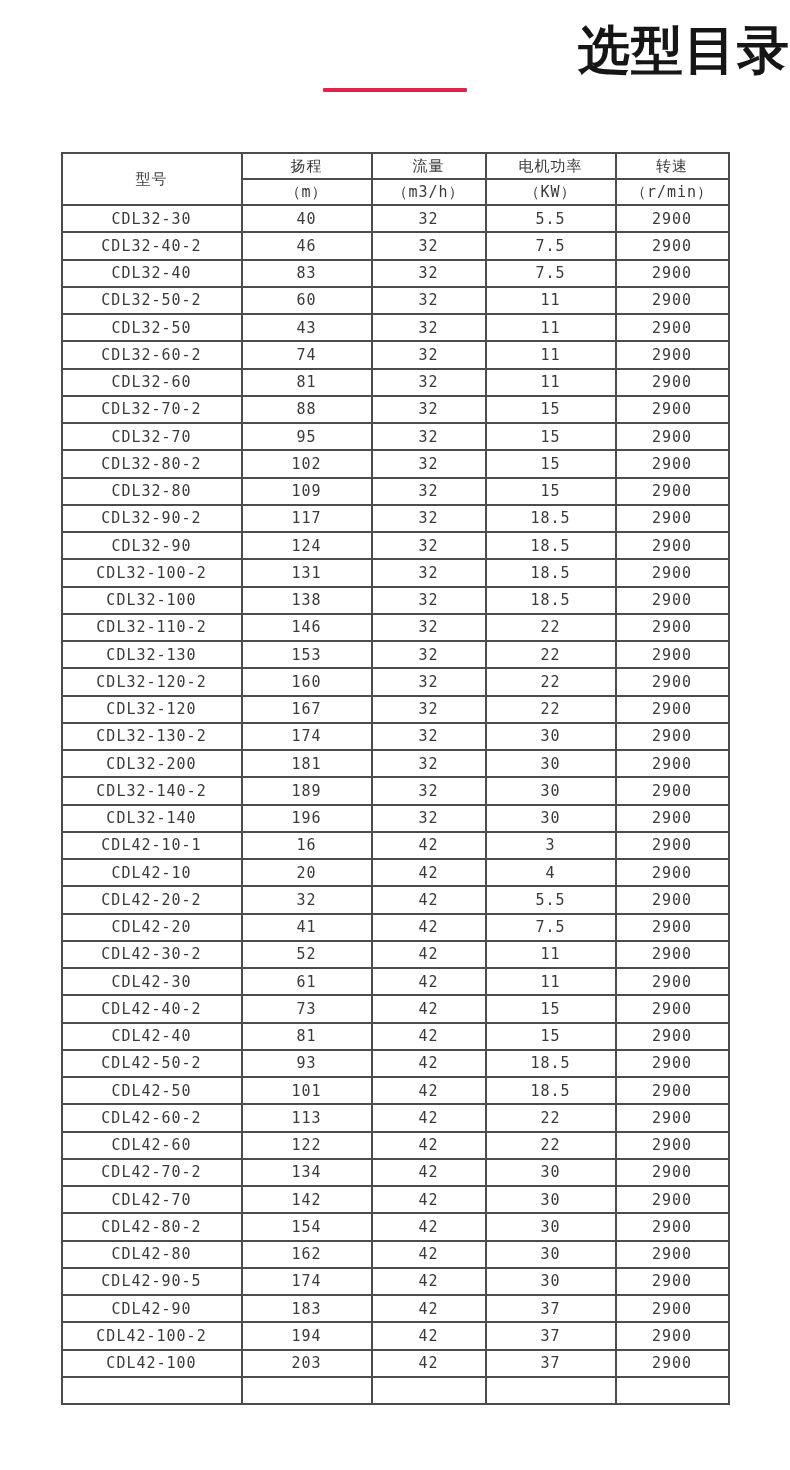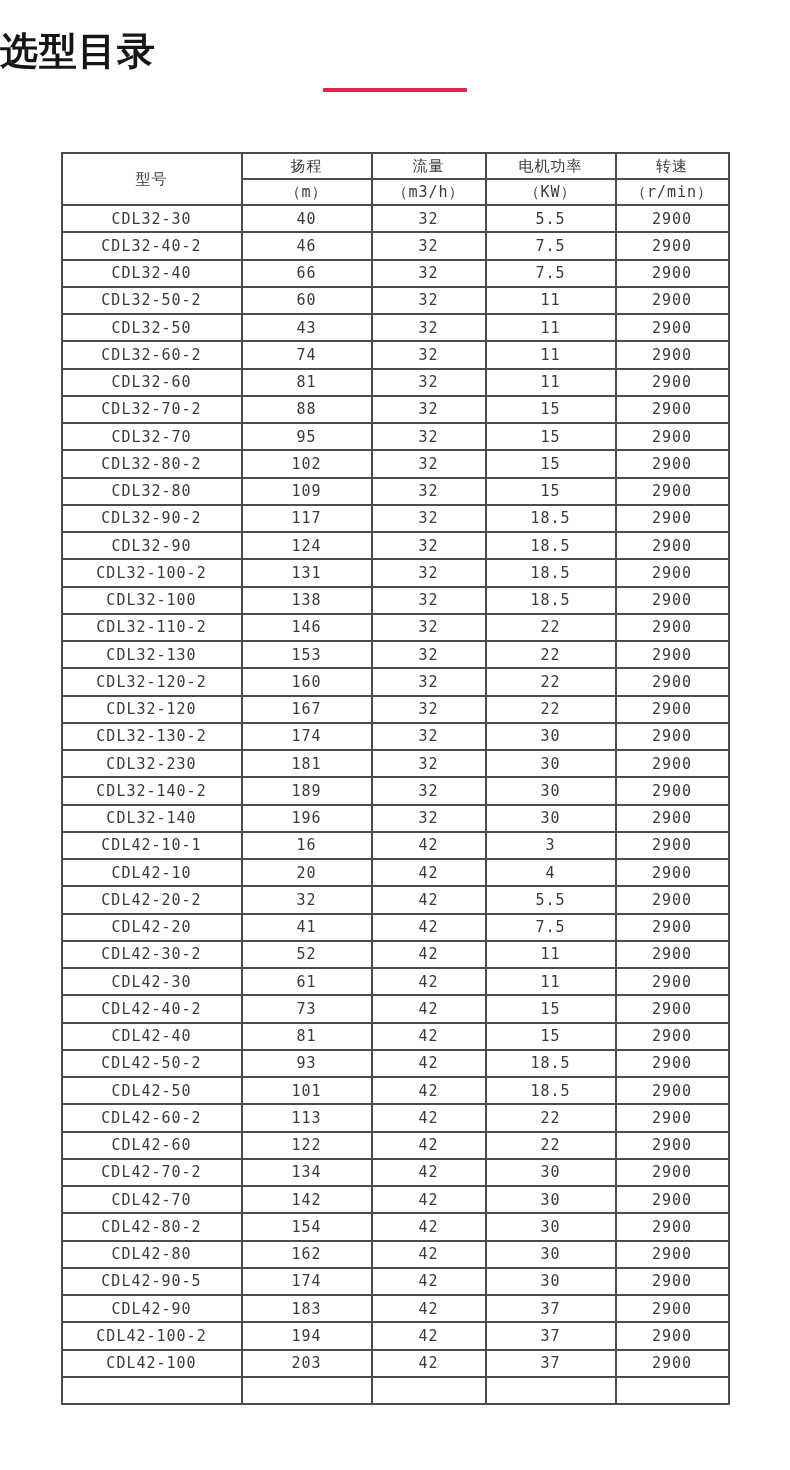--- a/index.html
+++ b/index.html
@@ -1,24 +1,24 @@
 <!DOCTYPE html>
 <html><head>
 <meta charset="utf-8">
 <style>
   * { margin:0; padding:0; box-sizing:border-box; }
   html,body { width:790px; height:1470px; background:#ffffff; overflow:hidden; }
   body { font-family:"DejaVu Sans Mono","Liberation Mono",monospace; color:#3a3a3a; }
 
   .page-title {
     margin-top:26px;
-    text-align:left;
-    font-family:Liberation Sans, sans-serif;
+    text-align:right;
+    font-family:Liberation Serif, serif;
     font-weight:700;
-    font-size:38px;
+    font-size:52px;
     line-height:50px;
     color:#161616;
     letter-spacing:1px;
   }
   .title-divider {
     width:144px; height:4px;
     margin:12px auto 0 auto;
     background:#e02447;
     border-radius:1px;
   }
@@ -85,21 +85,21 @@
       </tr>
       <tr>
         <td>CDL32-40-2</td>
         <td>46</td>
         <td>32</td>
         <td>7.5</td>
         <td>2900</td>
       </tr>
       <tr>
         <td>CDL32-40</td>
-        <td>66</td>
+        <td>83</td>
         <td>32</td>
         <td>7.5</td>
         <td>2900</td>
       </tr>
       <tr>
         <td>CDL32-50-2</td>
         <td>60</td>
         <td>32</td>
         <td>11</td>
         <td>2900</td>
@@ -210,21 +210,21 @@
         <td>2900</td>
       </tr>
       <tr>
         <td>CDL32-130-2</td>
         <td>174</td>
         <td>32</td>
         <td>30</td>
         <td>2900</td>
       </tr>
       <tr>
-        <td>CDL32-230</td>
+        <td>CDL32-200</td>
         <td>181</td>
         <td>32</td>
         <td>30</td>
         <td>2900</td>
       </tr>
       <tr>
         <td>CDL32-140-2</td>
         <td>189</td>
         <td>32</td>
         <td>30</td>

